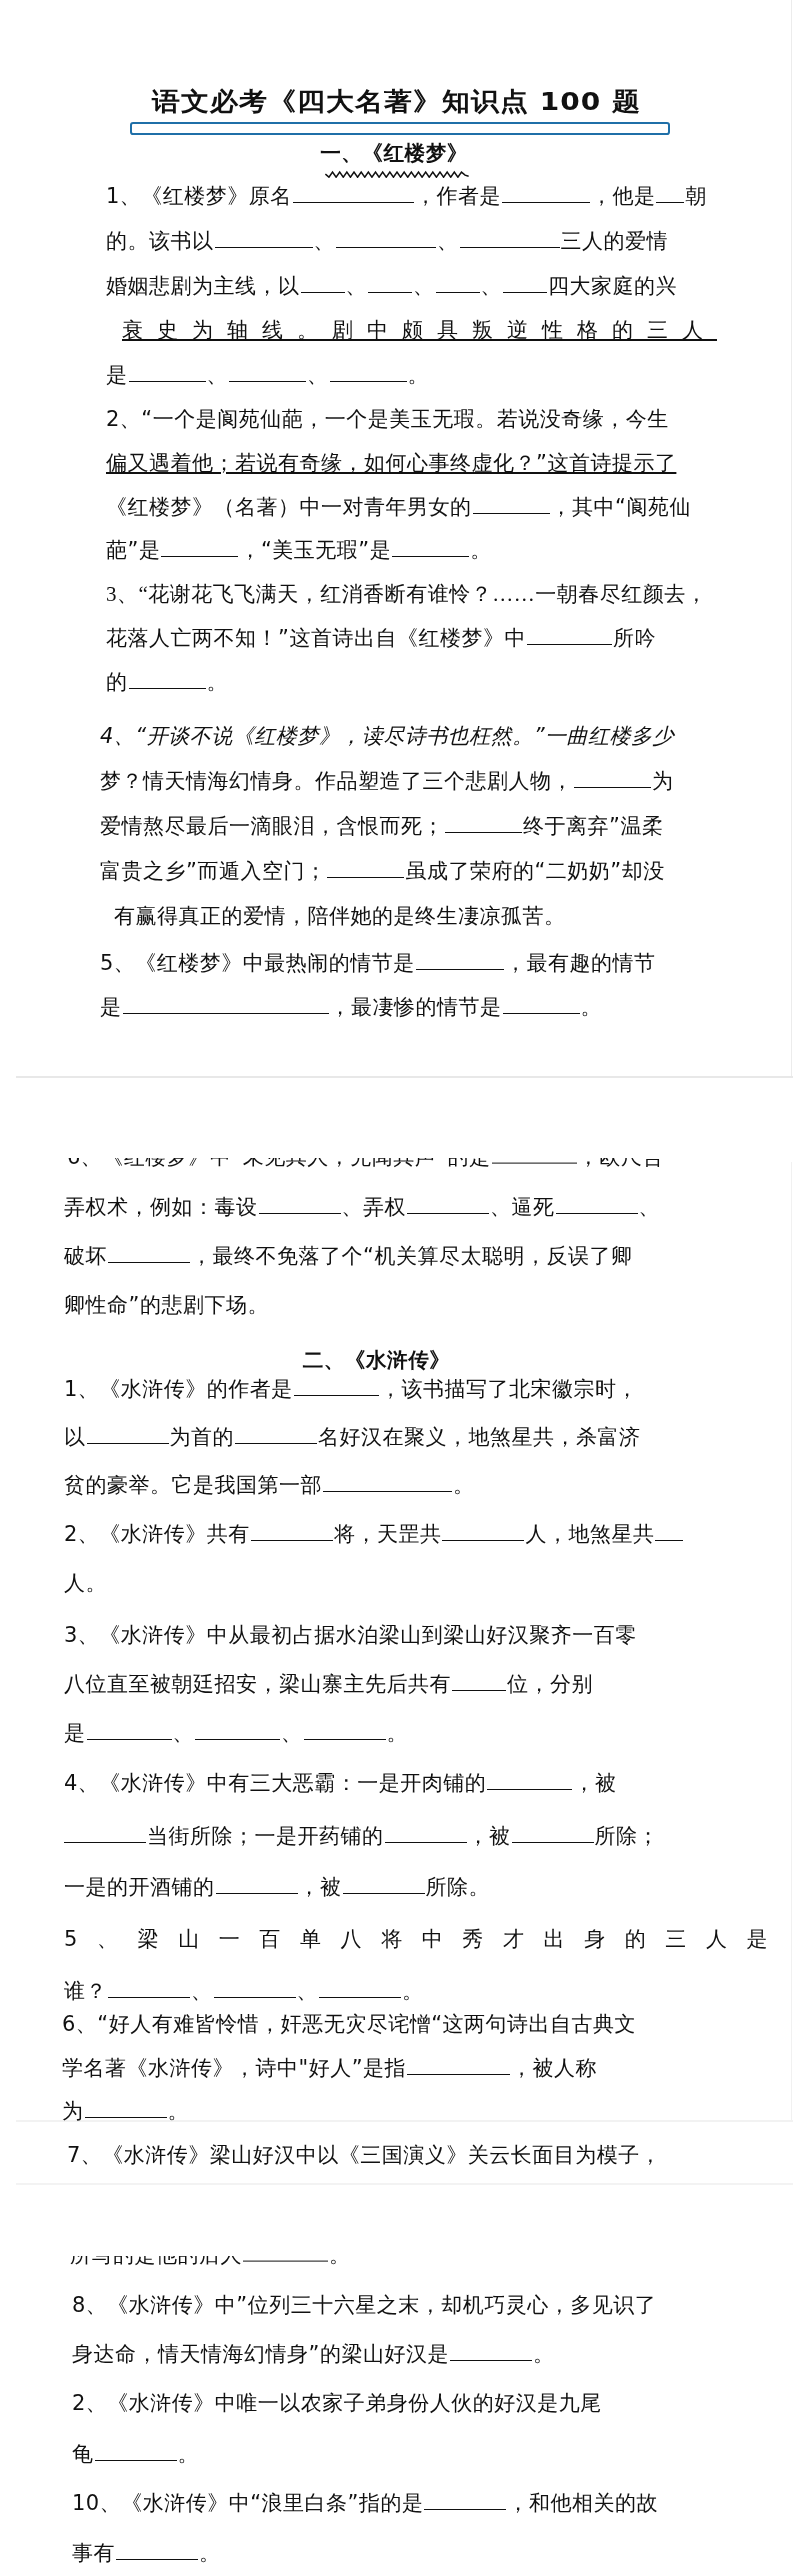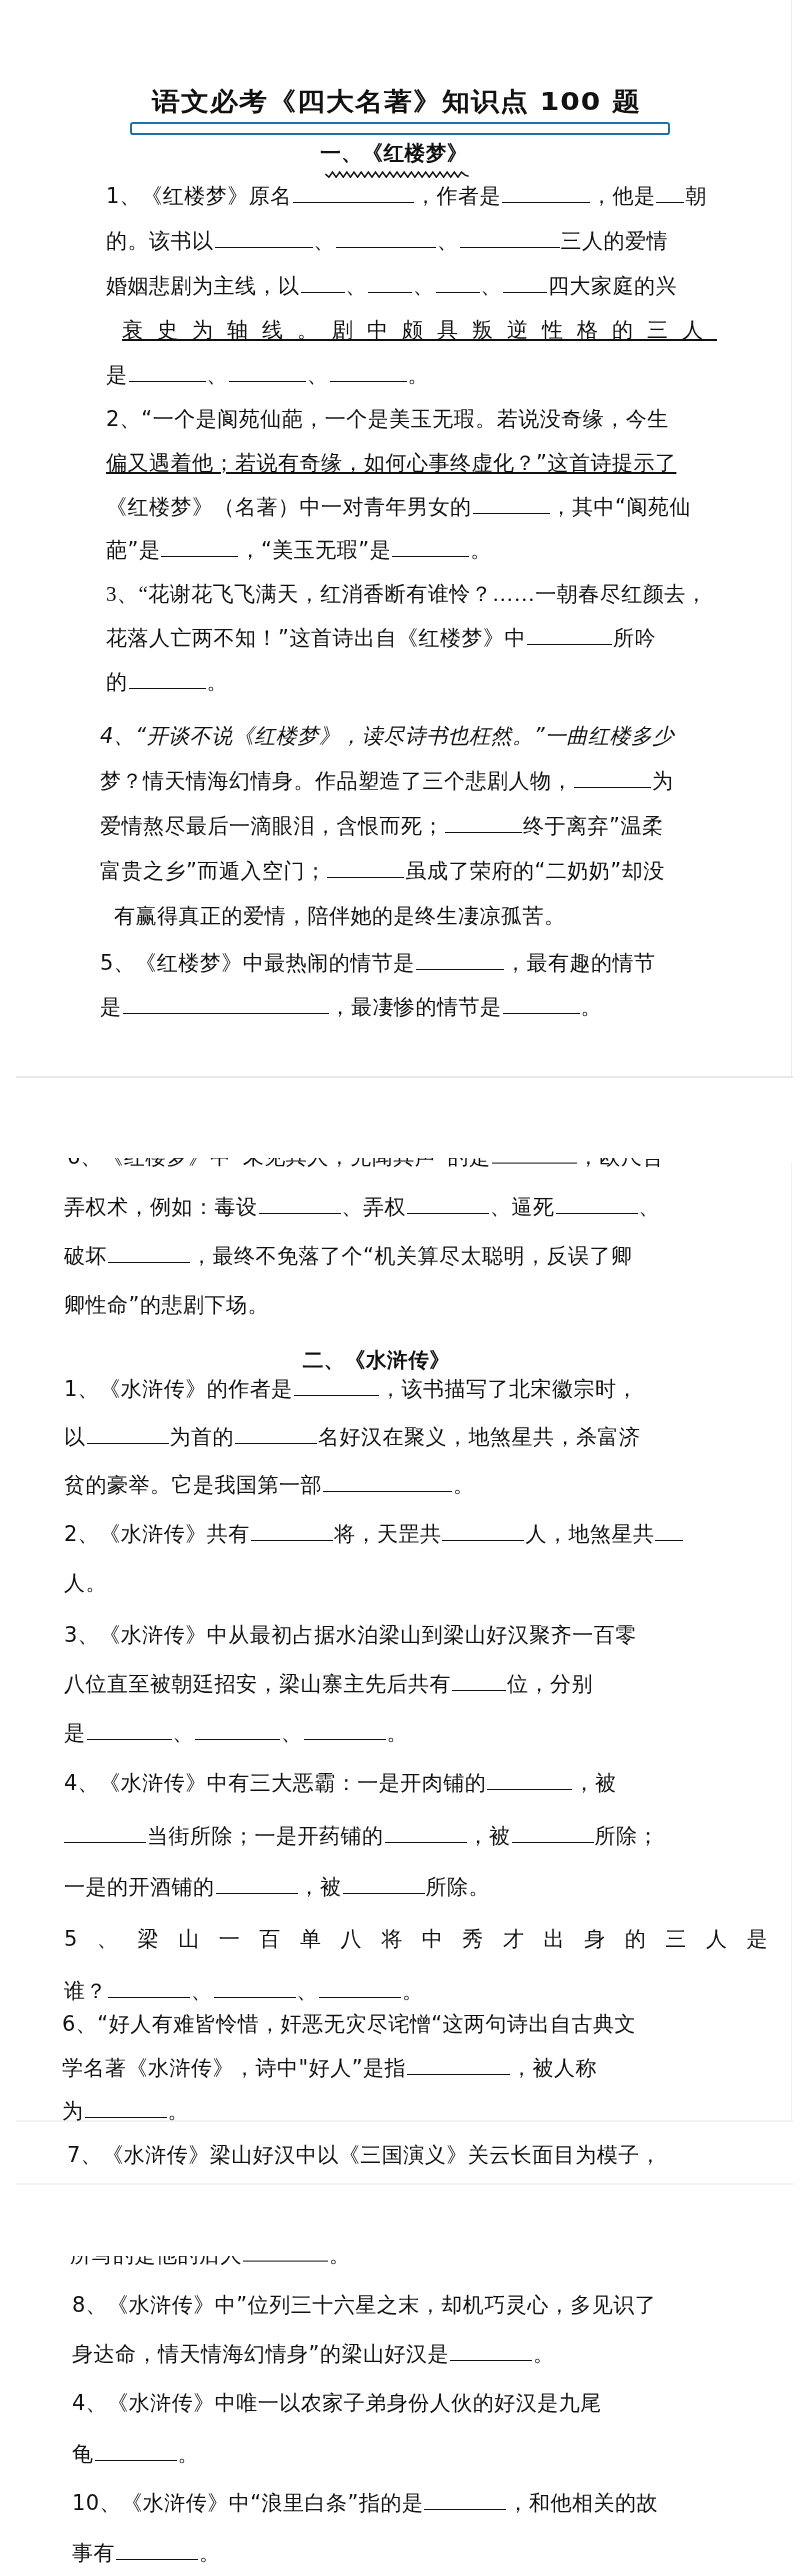--- a/index.html
+++ b/index.html
@@ -159,21 +159,21 @@
 
 <div class="line cut-line" style="left:70px; top:2256px; height:13.4px;">
   <span><span>所写的是他的后人</span><span class="blank" style="width:85px;"></span><span>。</span></span>
 </div>
 
 <div class="line" style="left:72px; top:2293px;"><span>8、《水浒传》中”位列三十六星之末，却机巧灵心，多见识了</span></div>
 <div class="line" style="left:72px; top:2342px;">
   <span>身达命，情天情海幻情身”的梁山好汉是</span><span class="blank" style="width:82px;"></span><span>。</span>
 </div>
 
-<div class="line" style="left:72px; top:2391px;"><span>4、《水浒传》中唯一以农家子弟身份人伙的好汉是九尾</span></div>
+<div class="line" style="left:72px; top:2391px;"><span>2、《水浒传》中唯一以农家子弟身份人伙的好汉是九尾</span></div>
 <div class="line" style="left:72px; top:2442px;">
   <span>龟</span><span class="blank" style="width:82px;"></span><span>。</span>
 </div>
 
 <div class="line" style="left:72px; top:2491px;">
   <span>10、《水浒传》中“浪里白条”指的是</span><span class="blank" style="width:82px;"></span><span>，和他相关的故</span>
 </div>
 <div class="line" style="left:72px; top:2541px;">
   <span>事有</span><span class="blank" style="width:82px;"></span><span>。</span>
 </div>

